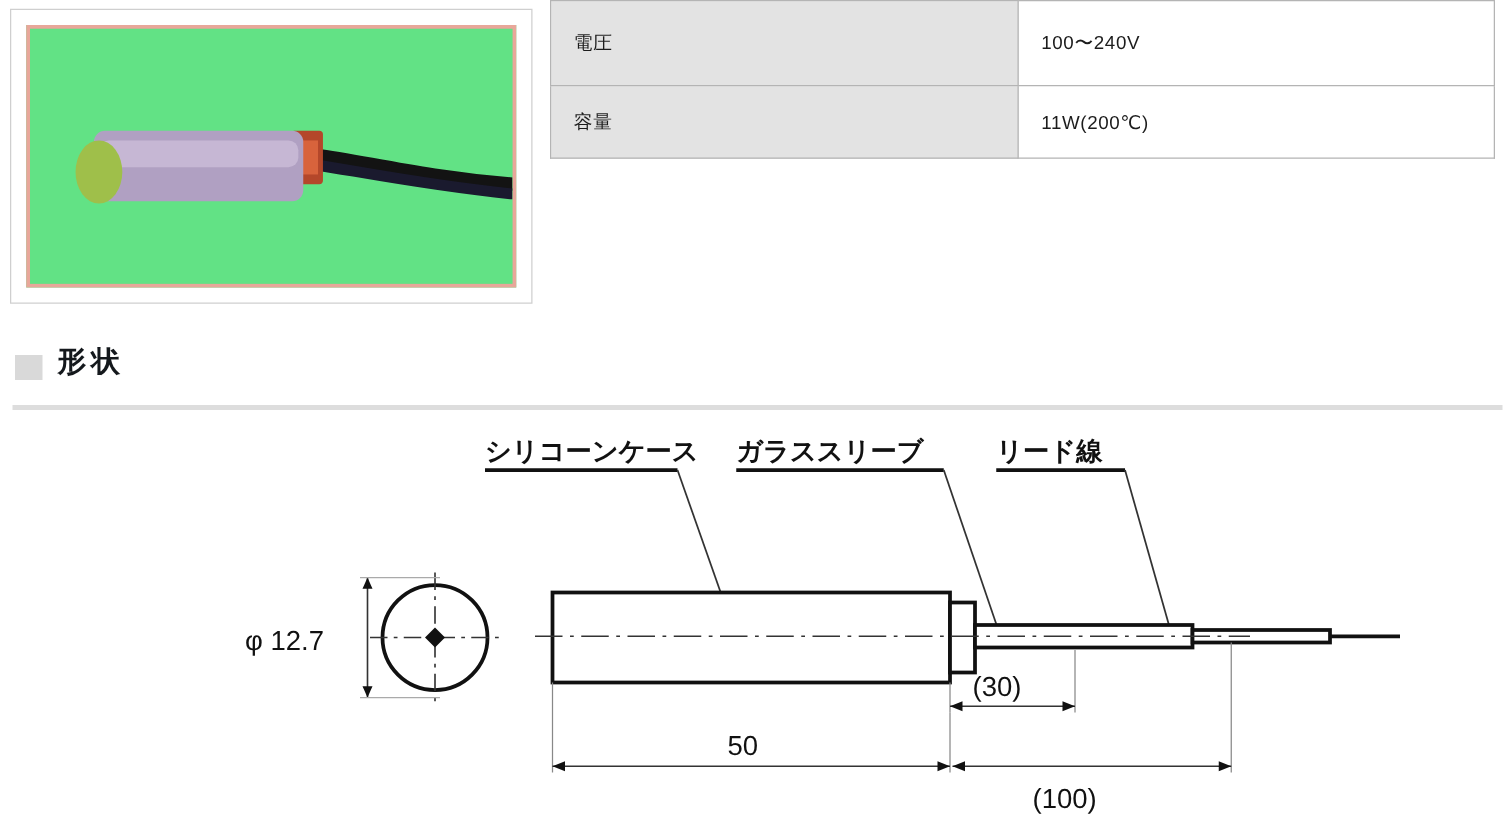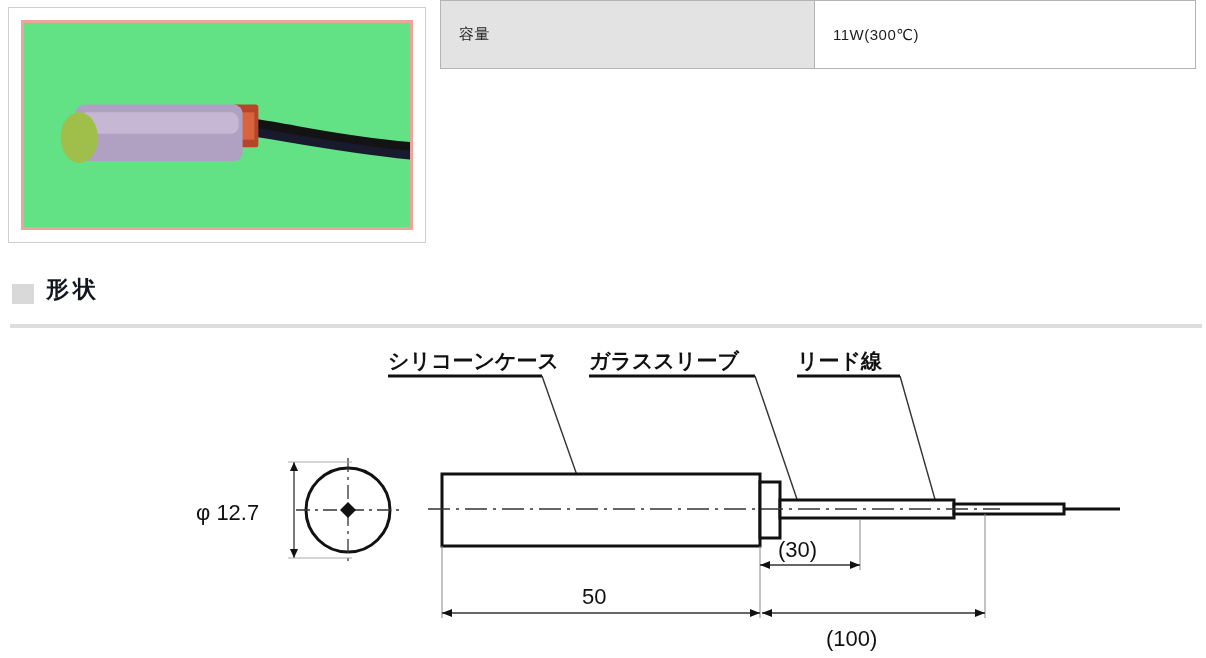--- a/index.html
+++ b/index.html
@@ -165,22 +165,26 @@
         <rect x="56" y="92" width="162" height="22" rx="8" fill="#c6b7d4"></rect>
 
         <ellipse cx="56" cy="118" rx="19" ry="26" fill="#9fbf4a"></ellipse>
       </svg>
     </div>
   </div>
 
   <table id="spec-table">
     <tbody>
       <tr>
+        <td class="k">電圧</td>
+        <td class="v">100〜240V</td>
+      </tr>
+      <tr>
         <td class="k">容量</td>
-        <td class="v">11W(300℃)</td>
+        <td class="v">11W(200℃)</td>
       </tr>
     </tbody>
   </table>
 </div>
 
 <div id="shape-section-head">
   <span id="shape-marker"></span>
   <span id="shape-title">形状</span>
 </div>
 <div id="shape-divider"></div>

